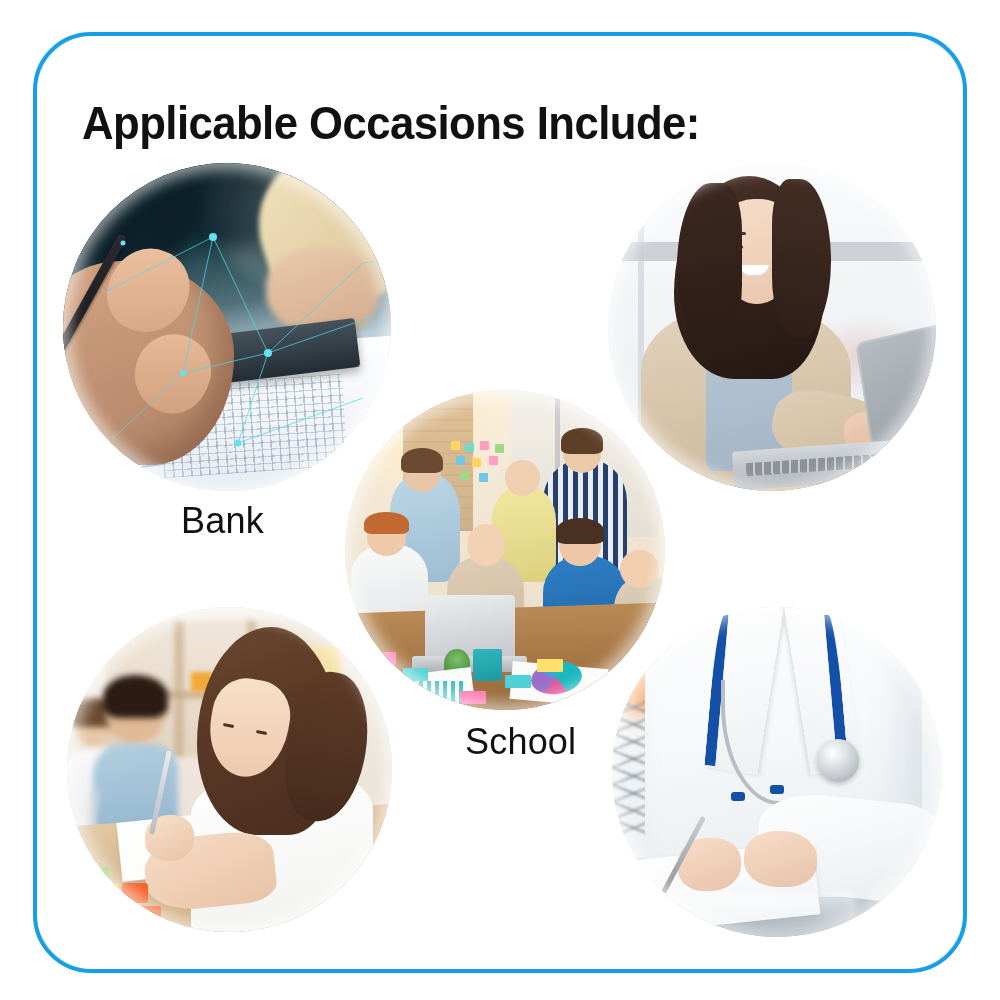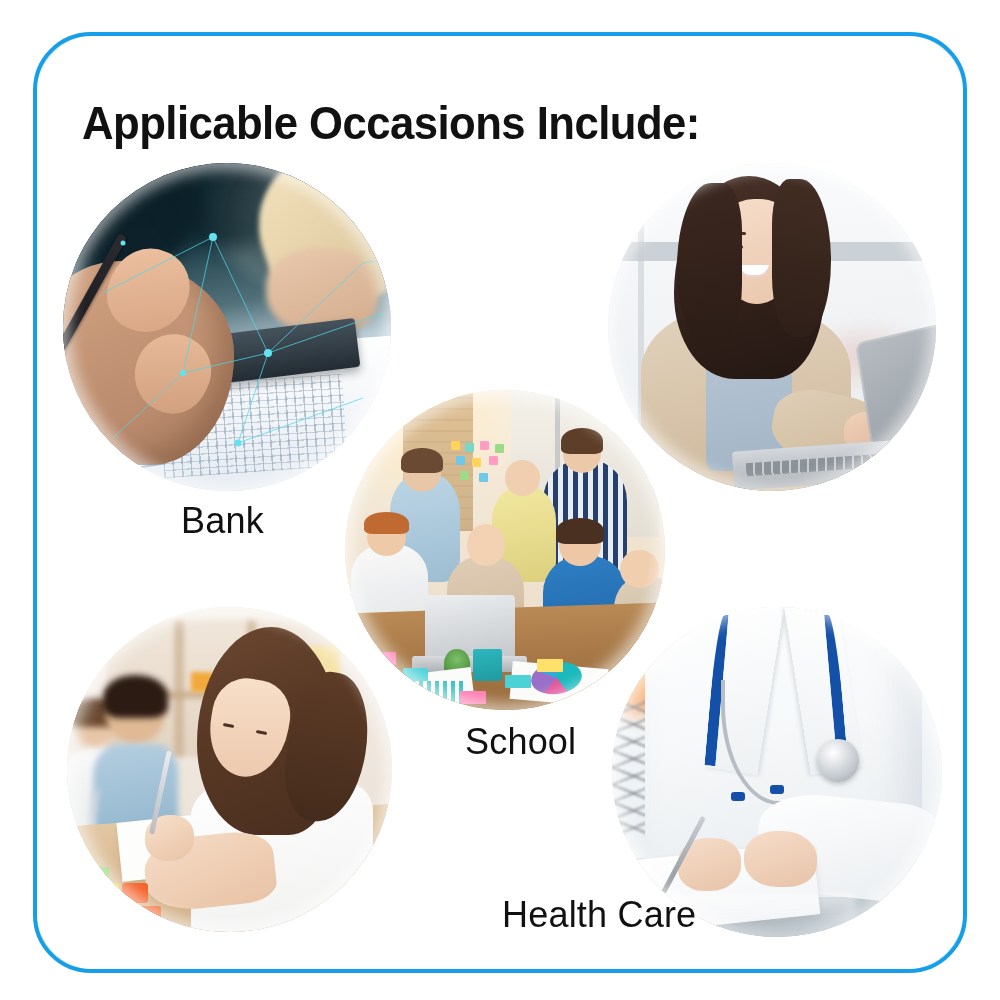--- a/index.html
+++ b/index.html
@@ -684,15 +684,14 @@
       <div class="hc-clip" style="left:48%; top:54%;"></div>
       <div class="hc-chest"></div>
       <div class="hc-sleeve"></div>
       <div class="hc-paper"></div>
       <div class="hc-handR"></div>
       <div class="hc-handL"></div>
       <div class="hc-pen"></div>
       <div class="hc-refl"></div>
     </div>
   </div>
-  <div class="cap" style="left:502px; top:894px;">Health Care</div>
 
 </div>
 
 </body></html>

